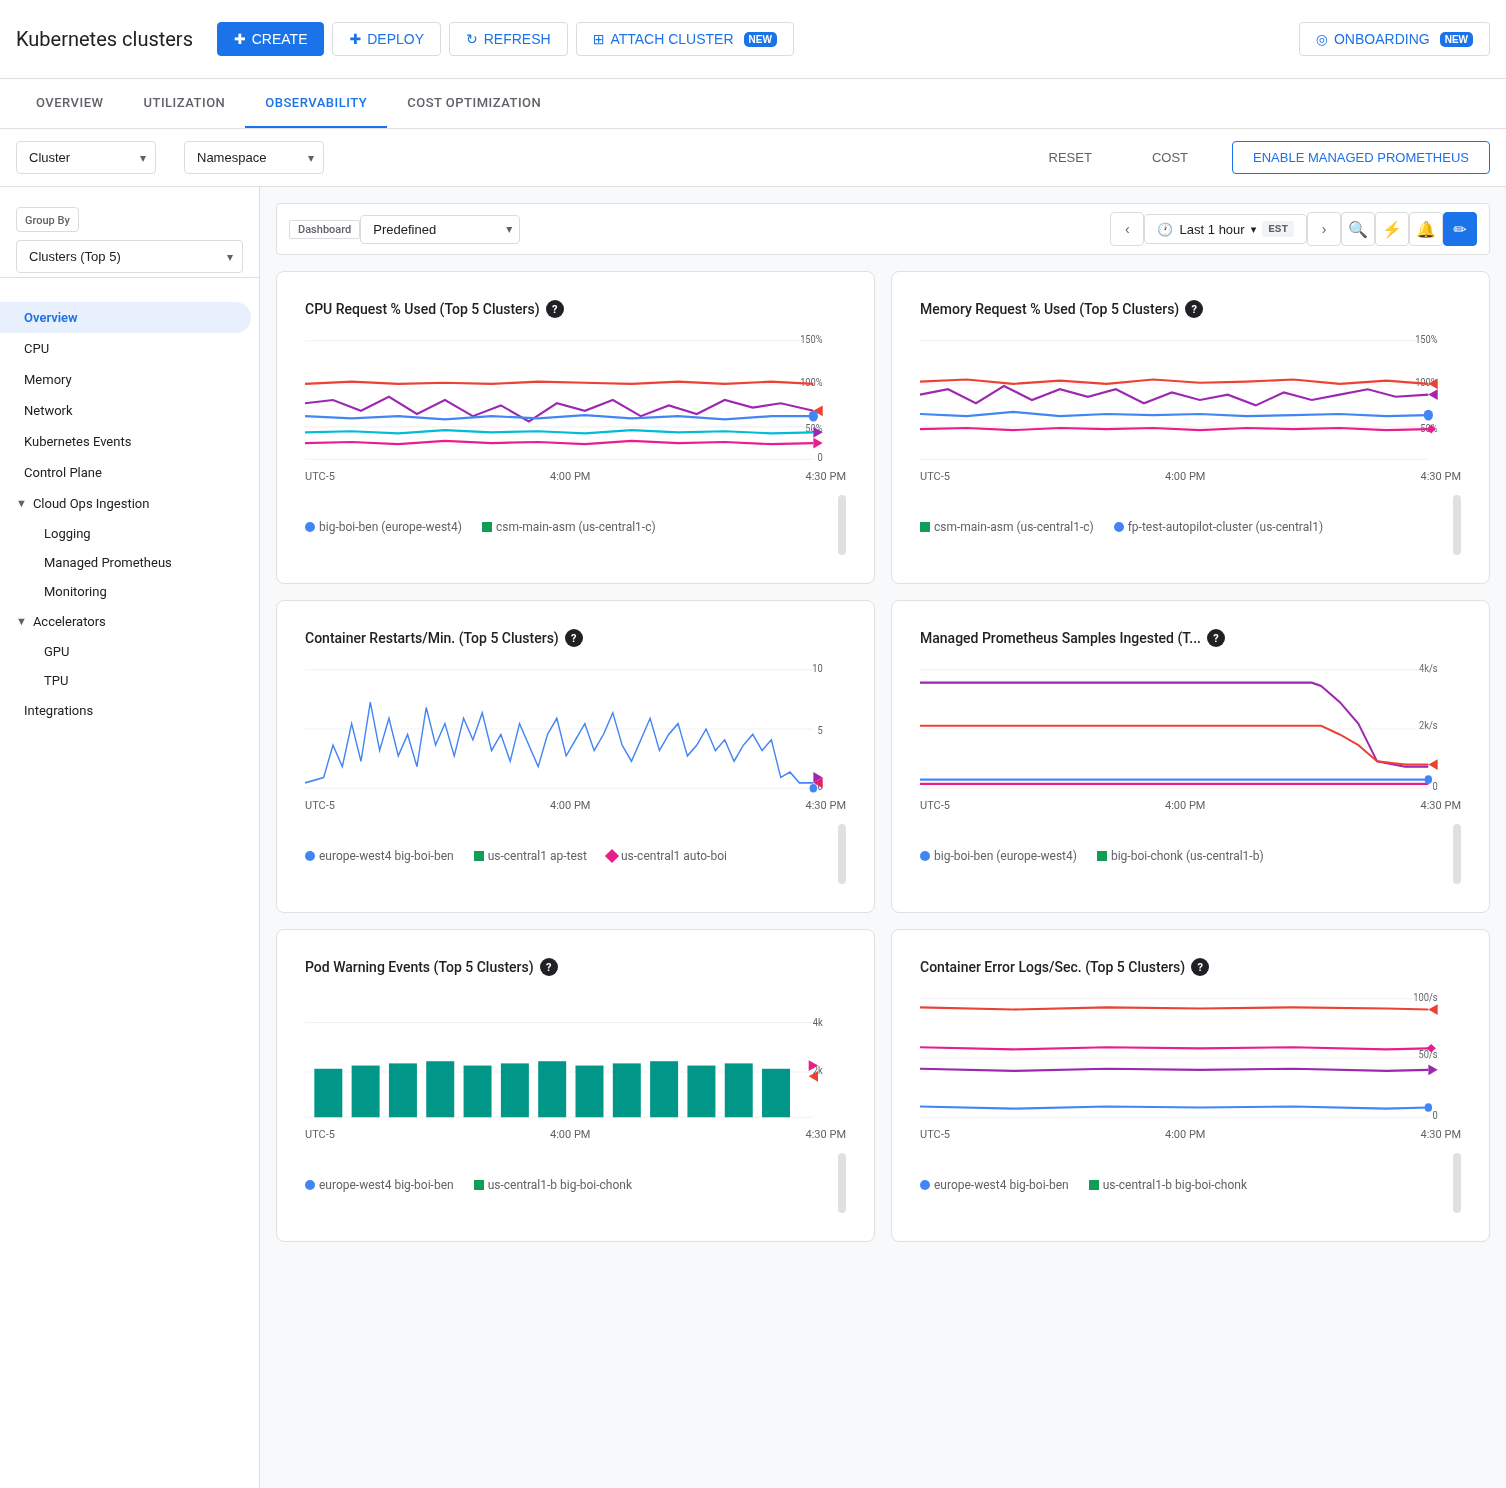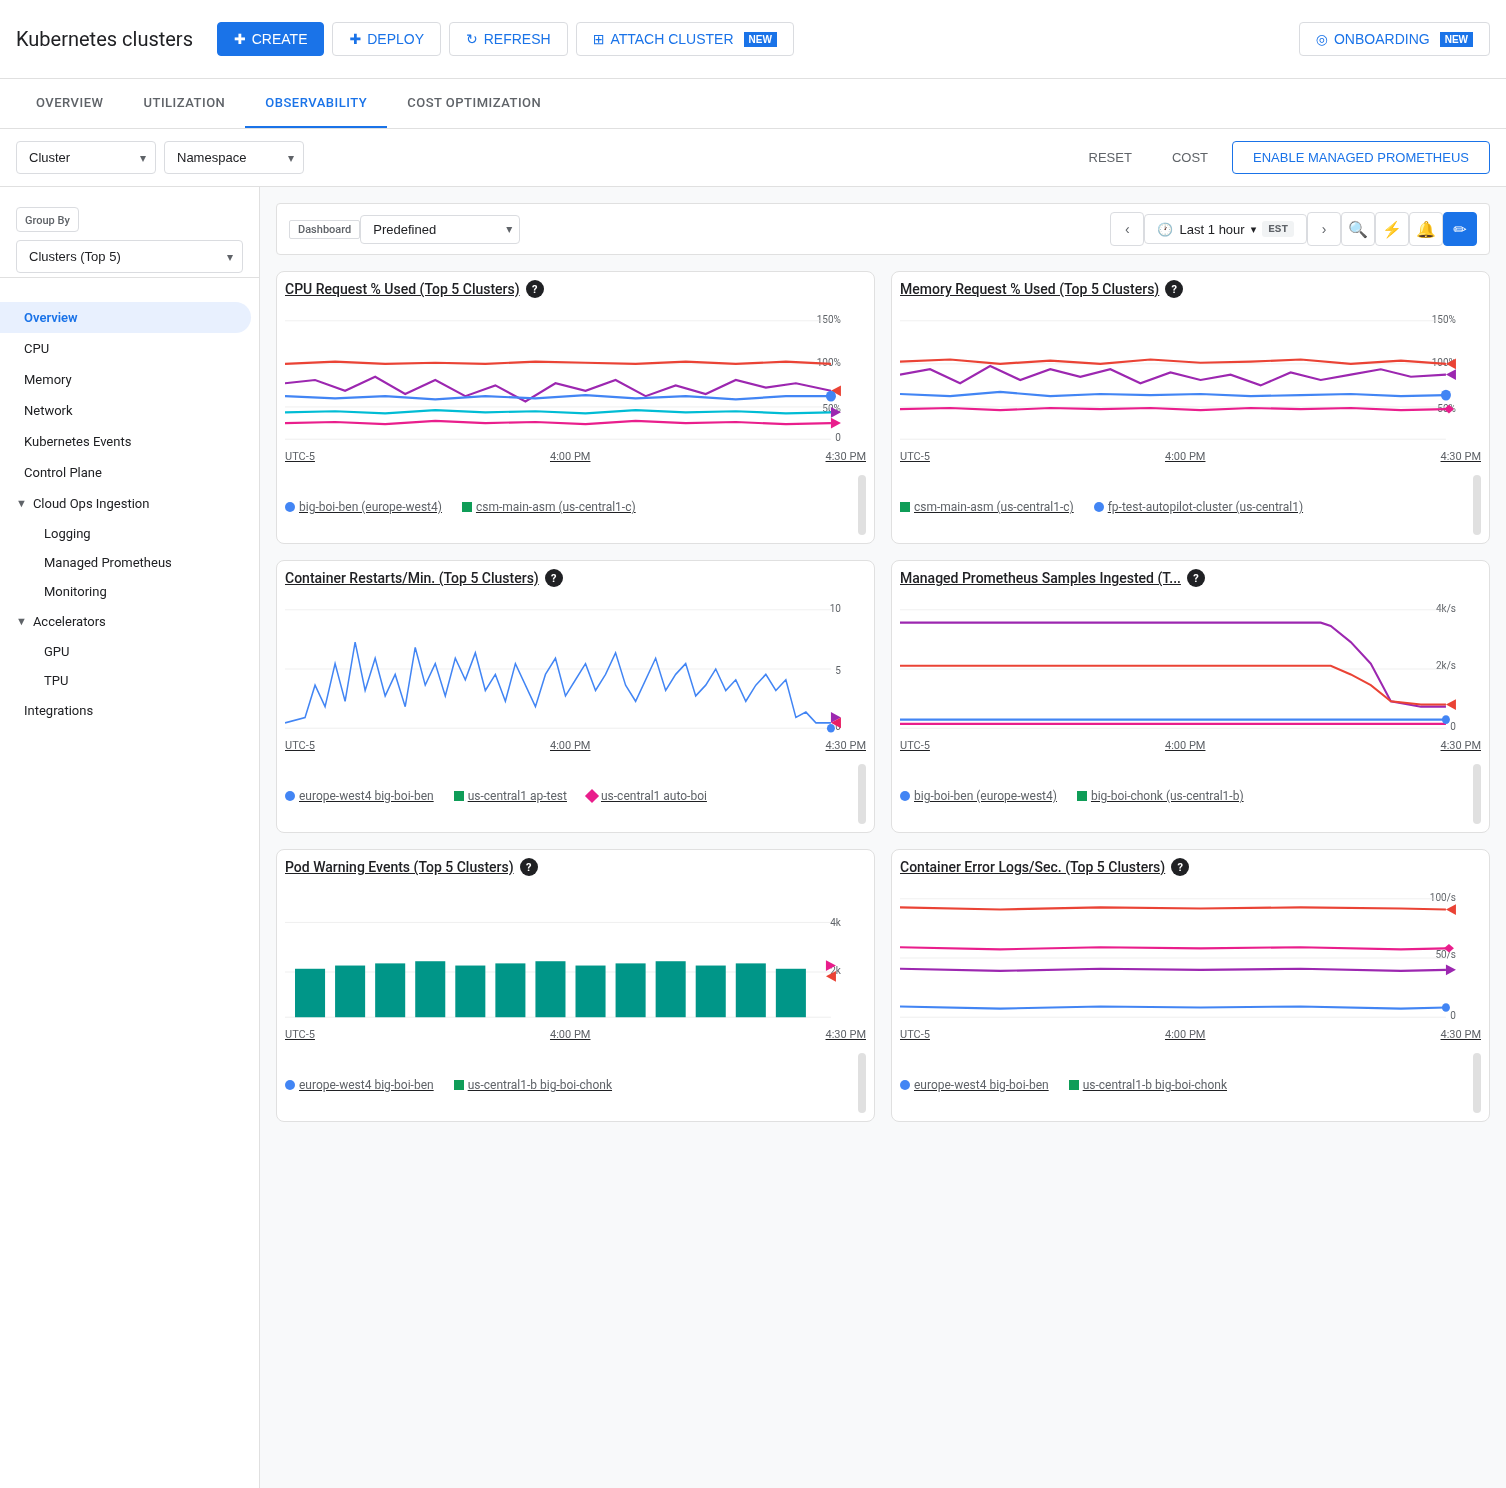--- a/index.html
+++ b/index.html
@@ -3,30 +3,30 @@
   <meta charset="utf-8">
   <style>
     * { box-sizing: border-box; margin: 0; padding: 0; }
     body { font-family: 'Google Sans', Roboto, Arial, sans-serif; font-size: 13px; color: #202124; background: #fff; }
 
     
     .header { display: flex; align-items: center; padding: 0 16px; height: 79px; border-bottom: 1px solid #e0e0e0; gap: 8px; }
     .header-title { font-size: 20px; font-weight: 400; color: #202124; flex: 0 0 auto; margin-right: 16px; }
     .header-btn { display: flex; align-items: center; gap: 6px; padding: 8px 16px; border: 1px solid #dadce0; border-radius: 4px; background: #fff; cursor: pointer; font-size: 14px; color: #1a73e8; font-weight: 500; }
     .header-btn-primary { background: #1a73e8; color: #fff; border-color: #1a73e8; }
-    .new-badge { background: #1a73e8; color: #fff; font-size: 10px; font-weight: 700; padding: 2px 5px; border-radius: 0; margin-left: 4px; }
+    .new-badge { background: #1a73e8; color: #fff; font-size: 10px; font-weight: 700; padding: 2px 5px; border-radius: 5px; margin-left: 4px; }
     .header-spacer { flex: 1; }
 
     
     .tabs { display: flex; border-bottom: 1px solid #e0e0e0; padding: 0 16px; }
     .tab { padding: 16px 20px; font-size: 13px; font-weight: 500; color: #5f6368; cursor: pointer; border-bottom: 2px solid transparent; text-transform: uppercase; letter-spacing: 0.5px; }
     .tab.active { color: #1a73e8; border-bottom-color: #1a73e8; }
 
     
-    .filter-bar { display: flex; align-items: center; padding: 12px 16px; gap: 8px; border-bottom: 1px solid #e0e0e0; }
+    .filter-bar { display: flex; align-items: center; padding: 12px 16px; gap: 28px; border-bottom: 1px solid #e0e0e0; }
     .select-wrapper { position: relative; display: inline-block; }
     .select-wrapper select { appearance: none; padding: 8px 32px 8px 12px; border: 1px solid #dadce0; border-radius: 4px; font-size: 13px; background: #fff; cursor: pointer; min-width: 140px; color: #202124; }
     .select-arrow { position: absolute; right: 10px; top: 50%; transform: translateY(-50%); pointer-events: none; font-size: 12px; color: #5f6368; }
     .filter-spacer { flex: 1; }
     .filter-action { padding: 8px 16px; font-size: 13px; font-weight: 500; color: #5f6368; cursor: pointer; background: none; border: none; }
     .enable-btn { padding: 8px 20px; font-size: 13px; font-weight: 500; color: #1a73e8; border: 1px solid #1a73e8; border-radius: 4px; background: #fff; cursor: pointer; }
 
     
     .main-content { display: flex; height: calc(100vh - 160px); }
 
@@ -46,21 +46,21 @@
     .dashboard { flex: 1; overflow-y: auto; padding: 16px; background: #f8f9fa; }
     .dashboard-select-wrapper { position: relative; }
     .dashboard-select-wrapper select { appearance: none; padding: 6px 32px 6px 12px; border: 1px solid #dadce0; border-radius: 4px; font-size: 13px; background: #fff; cursor: pointer; min-width: 160px; color: #202124; }
     .time-range-btn { display: flex; align-items: center; gap: 6px; padding: 6px 12px; border: 1px solid #dadce0; border-radius: 4px; background: #fff; cursor: pointer; font-size: 13px; color: #202124; }
     .est-badge { background: #f1f3f4; padding: 2px 6px; border-radius: 3px; font-size: 11px; color: #5f6368; font-weight: 600; font-family: Liberation Mono, monospace; }
     .icon-btn { width: 34px; height: 34px; display: flex; align-items: center; justify-content: center; border: 1px solid #dadce0; border-radius: 4px; background: #fff; cursor: pointer; color: #5f6368; font-size: 16px; }
     .icon-btn-primary { background: #1a73e8; color: #fff; border-color: #1a73e8; }
 
     
     .charts-grid { display: grid; grid-template-columns: 1fr 1fr; gap: 16px; }
-    .chart-card { background: #fff; border: 1px solid #e0e0e0; border-radius: 8px; padding: 8px; text-decoration: underline; }
+    .chart-card { background: #fff; border: 1px solid #e0e0e0; border-radius: 8px; padding: 28px; }
     .chart-title { display: flex; align-items: center; gap: 6px; font-size: 14px; font-weight: 500; color: #202124; margin-bottom: 12px; }
     .help-icon { width: 18px; height: 18px; border-radius: 50%; background: #202124; color: #fff; display: flex; align-items: center; justify-content: center; font-size: 11px; font-weight: 700; cursor: pointer; flex-shrink: 0; }
     .chart-area { position: relative; height: 140px; background: #fff; }
     .chart-x-labels { display: flex; justify-content: space-between; padding: 4px 40px 0 40px; font-size: 11px; color: #5f6368; }
     .chart-legend { display: flex; flex-wrap: wrap; gap: 20px; margin-top: 8px; font-size: 12px; color: #5f6368; align-items: center; }
     .legend-item { display: flex; align-items: center; gap: 4px; }
     .legend-dot { width: 10px; height: 10px; border-radius: 50%; flex-shrink: 0; }
     .legend-square { width: 10px; height: 10px; flex-shrink: 0; }
     .legend-diamond { width: 10px; height: 10px; transform: rotate(45deg); flex-shrink: 0; }
     .scrollbar-stub { width: 8px; background: #e0e0e0; border-radius: 4px; height: 60px; margin-top: 4px; margin-left: 4px; }

